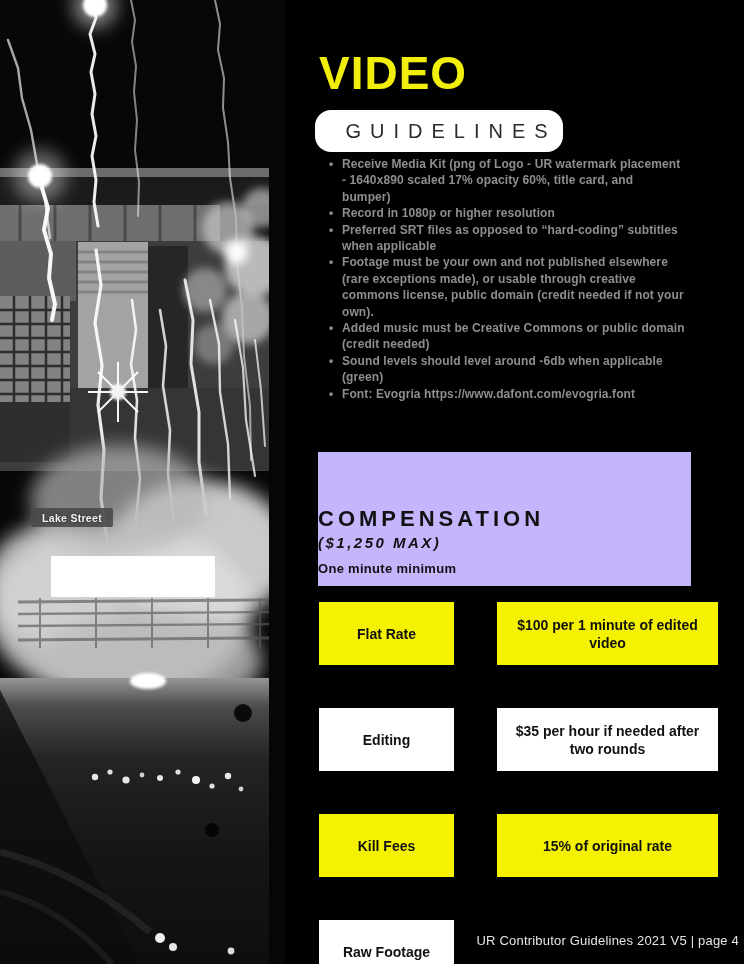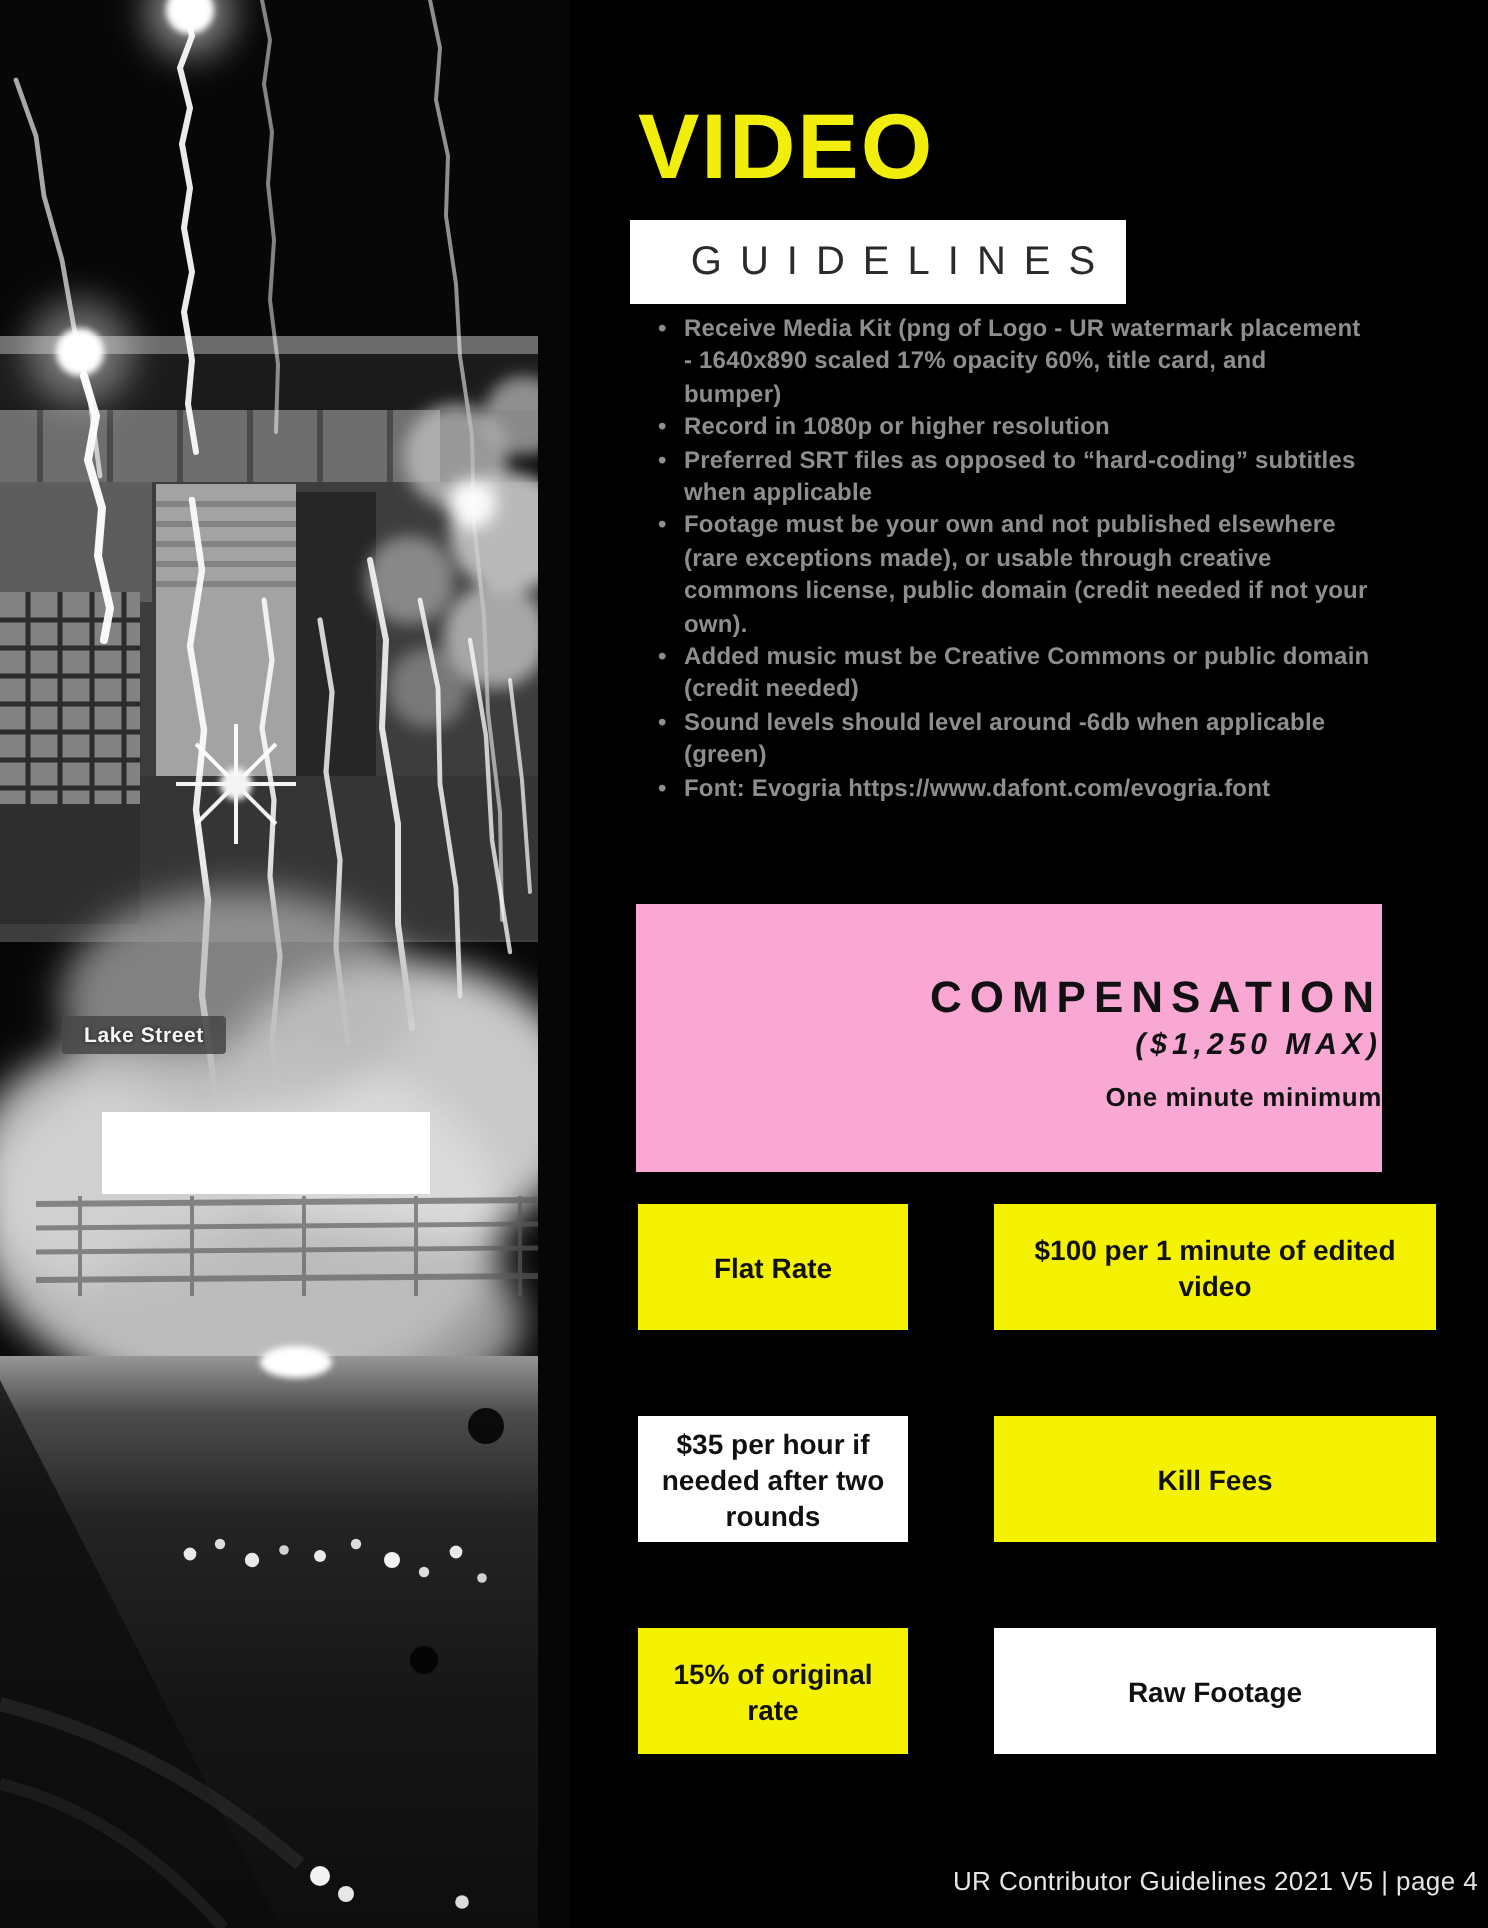--- a/index.html
+++ b/index.html
@@ -26,34 +26,34 @@
 
   .title{
     position:absolute;left:34px;top:50px;margin:0;
     font-size:46px;line-height:46px;font-weight:900;letter-spacing:1px;
     color:var(--accent-yellow,#f2ee0c);
   }
   .subtitle-box{
     position:absolute;left:30px;top:110px;width:248px;height:42px;
     background:#fff;color:#2b2b2b;
     display:flex;align-items:center;justify-content:center;
-    font-size:20px;font-weight:400;letter-spacing:9px;padding-left:24px;box-sizing:border-box;
+    font-size:20px;font-weight:400;letter-spacing:9px;padding-left:24px;box-sizing:border-box;border-radius:16px;
   }
 
   .bullets{
     position:absolute;left:44px;top:156px;width:356px;margin:0;padding:0;list-style:none;
     color:var(--bullet-grey,#8e8e8e);font-size:12px;font-weight:bold;line-height:16.4px;
     letter-spacing:.1px;
   }
   .bullets li{position:relative;padding-left:13px;}
   .bullets li::before{content:"•";position:absolute;left:0;top:0;}
 
   .comp-box{
-    position:absolute;left:33px;top:452px;width:373px;height:134px;background:#f9a8d4;
-    box-sizing:border-box;padding-top:34px;text-align:right;color:#111;
+    position:absolute;left:33px;top:452px;width:373px;height:134px;background:#c4b5fd;
+    box-sizing:border-box;padding-top:54px;text-align:left;color:#111;
   }
   .comp-heading{font-size:22px;font-weight:900;letter-spacing:4px;}
   .comp-max{font-size:15px;font-weight:800;letter-spacing:2.5px;margin-top:2px;font-style:italic;}
   .comp-min{font-size:13px;font-weight:bold;margin-top:10px;letter-spacing:.3px;}
 
   .rate-table{
     position:absolute;left:34px;top:602px;
     display:grid;grid-template-columns:135px 221px;column-gap:16px;row-gap:10px;gap:43px;
   }
   .cell{
@@ -257,20 +257,21 @@
 
     <div class="comp-box">
       <div class="comp-heading">COMPENSATION</div>
       <div class="comp-max">($1,250 MAX)</div>
       <div class="comp-min">One minute minimum</div>
     </div>
 
     <div class="rate-table" id="rate-table">
         <div class="cell label hl">Flat Rate</div>
         <div class="cell value hl">$100 per 1 minute of edited video</div>
+        <div class="cell label">Editing</div>
         <div class="cell value">$35 per hour if needed after two rounds</div>
         <div class="cell label hl">Kill Fees</div>
         <div class="cell value hl">15% of original rate</div>
         <div class="cell label">Raw Footage</div>
       </div>
 
     <div class="footer">UR Contributor Guidelines 2021 V5 | page 4</div>
   </div>
 </div>
 

